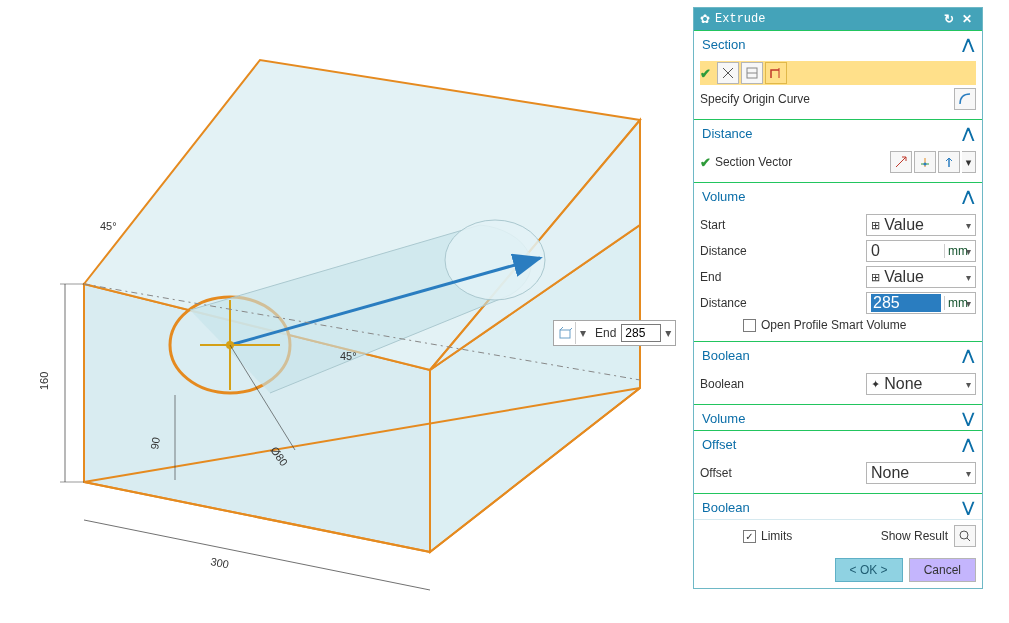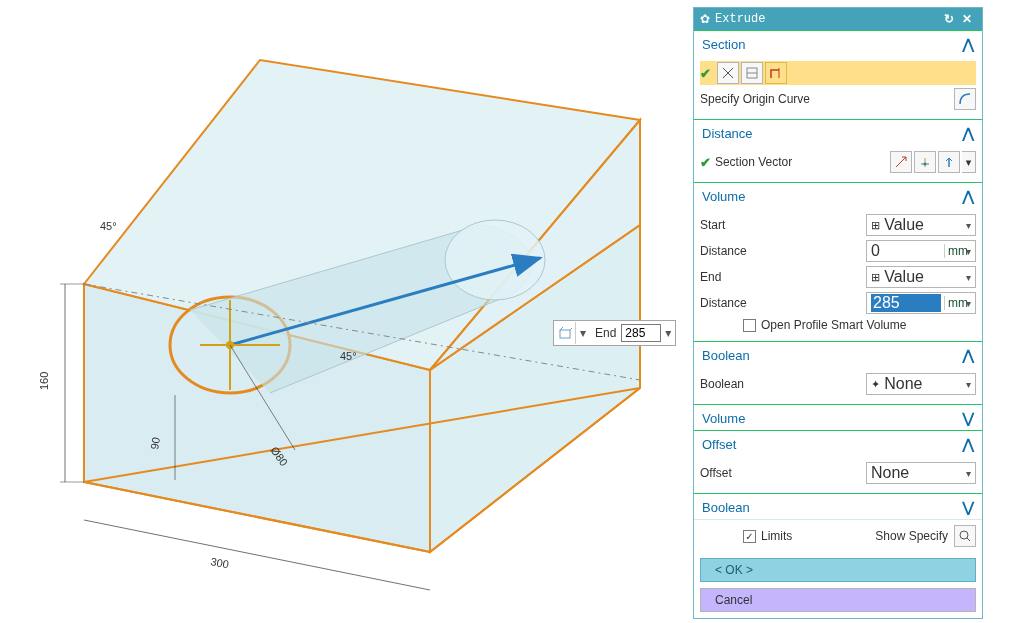--- a/index.html
+++ b/index.html
@@ -42,21 +42,21 @@
 .field .farrow { position: absolute; right: 4px; color: #555; font-size: 10px; }
 .field .ficon { margin-right: 4px; font-size: 11px; }
 .field .unit { padding: 0 3px; color: #14532d; border-left: 1px solid #ccc; margin-left: 3px; }
 .field.sel .fval { background: #2a7dc0; color: #fff; padding: 0 2px; }
 
 .checkbox { display: flex; align-items: center; margin: 3px 0; font-size: 12px; padding-left: 43px; }
 .checkbox .box { width: 13px; height: 13px; border: 1px solid #7a7a7a; margin-right: 5px; display: flex; align-items: center; justify-content: center; font-size: 10px; color: #333; }
 
 .footer { display: flex; justify-content: space-between; align-items: center; padding: 5px 6px; border-top: 1px solid #d6e9ef; }
 .footer .right { display: flex; align-items: center; gap: 4px; }
-.btnrow { display: flex; justify-content: flex-end; gap: 6px; padding: 6px; flex-direction: column; }
+.btnrow { display: flex; justify-content: flex-end; gap: 6px; padding: 6px; }
 .btn { height: 24px; padding: 0 14px; border: 1px solid #b5b5b5; background: #c4b5fd; font-size: 12px; cursor: pointer; display: flex; align-items: center; }
 .btn.primary { background: #8fd2e2; border-color: #5fb0c6; color: #205e74; }
 </style>
 </head>
 <body>
 
 <div class="viewport">
 <svg viewBox="0 0 690 623">
 
   <polygon points="84,284 84,482 430,552 430,370" fill="#bfe0e7" fill-opacity="0.6" stroke="#e58a1f" stroke-width="2"></polygon>
@@ -273,21 +273,21 @@
     <span>Boolean</span>
     <span class="chev">⋁</span>
   </div>
 
   <div class="footer">
     <div class="checkbox">
       <span class="box">✓</span>
       <span>Limits</span>
     </div>
     <div class="right">
-      <span>Show Specify</span>
+      <span>Show Result</span>
       <span class="iconbtn">
           <svg width="12" height="12">
             <circle cx="5" cy="5" r="4" fill="none" stroke="#555"></circle>
             <line x1="8" y1="8" x2="11" y2="11" stroke="#555"></line>
           </svg>
         </span>
     </div>
   </div>
 
   <div class="btnrow">

